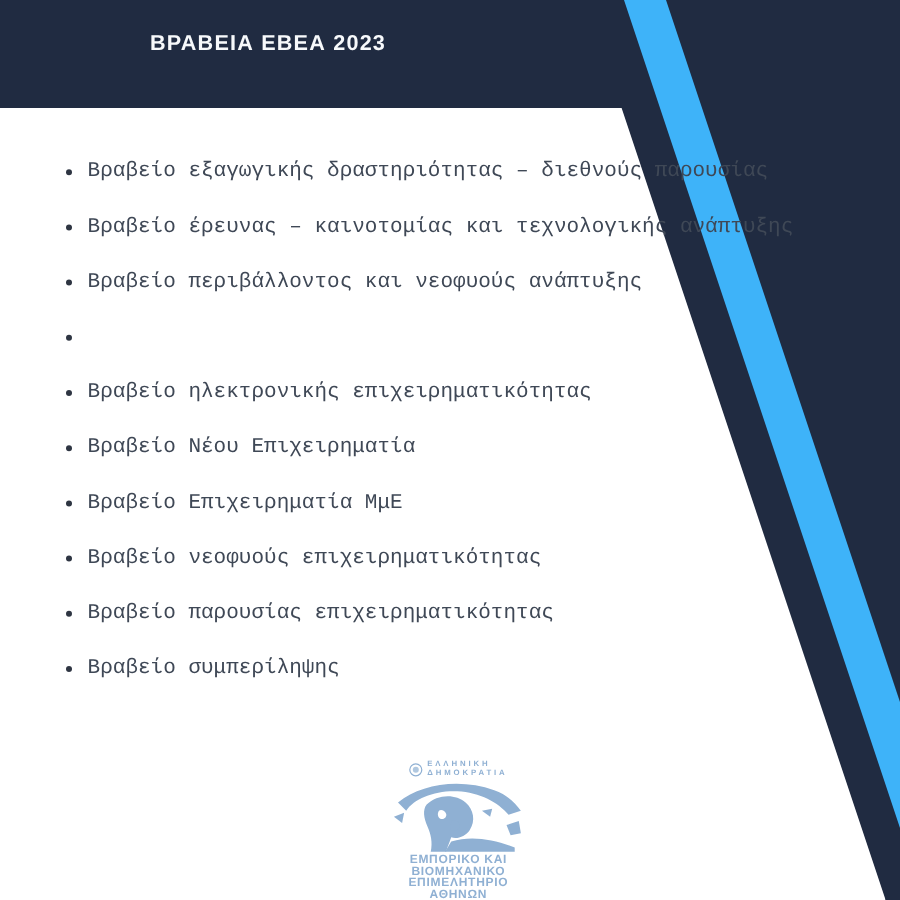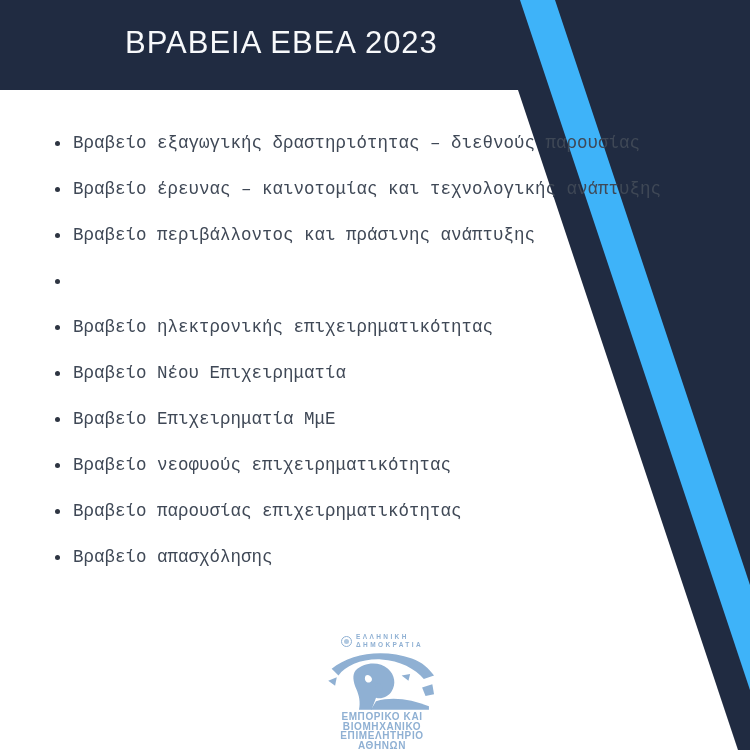--- a/index.html
+++ b/index.html
@@ -13,21 +13,21 @@
     background:var(--accent,#3eb3f9);
     clip-path:polygon(520px 0px,555px 0px,805px 750px,770px 750px);
   }
   .content-panel{
     position:absolute;inset:0;
     background:#ffffff;
     clip-path:polygon(0px 90px,518px 90px,738px 750px,0px 750px);
   }
   .page-title{
     position:absolute;left:125px;top:27px;margin:0;
-    font-size:31px;font-weight:400;letter-spacing:1px;
+    font-size:18px;font-weight:700;letter-spacing:1px;
     color:#f7f9fb;line-height:1;
   }
   ul.awards-list{
     position:absolute;left:55px;top:120px;width:520px;
     margin:0;padding:0;list-style:none;
   }
   ul.awards-list li{
     display:flex;align-items:center;height:46px;
     font-size:17.5px;color:var(--listText,#3f4856);
     white-space:nowrap;
@@ -78,21 +78,21 @@
       <li>
         <span class="bullet-dot"></span>
         <span>Βραβείο εξαγωγικής δραστηριότητας – διεθνούς παρουσίας</span>
       </li>
       <li>
         <span class="bullet-dot"></span>
         <span>Βραβείο έρευνας – καινοτομίας και τεχνολογικής ανάπτυξης</span>
       </li>
       <li>
         <span class="bullet-dot"></span>
-        <span>Βραβείο περιβάλλοντος και πράσινης ανάπτυξης</span>
+        <span>Βραβείο περιβάλλοντος και νεοφυούς ανάπτυξης</span>
       </li>
       <li>
         <span class="bullet-dot"></span>
       </li>
       <li>
         <span class="bullet-dot"></span>
         <span>Βραβείο ηλεκτρονικής επιχειρηματικότητας</span>
       </li>
       <li>
         <span class="bullet-dot"></span>
@@ -105,21 +105,21 @@
       <li>
         <span class="bullet-dot"></span>
         <span>Βραβείο νεοφυούς επιχειρηματικότητας</span>
       </li>
       <li>
         <span class="bullet-dot"></span>
         <span>Βραβείο παρουσίας επιχειρηματικότητας</span>
       </li>
       <li>
         <span class="bullet-dot"></span>
-        <span>Βραβείο απασχόλησης</span>
+        <span>Βραβείο συμπερίληψης</span>
       </li>
     </ul>
 
   <div class="acci-logo">
     <div class="logo-top">
       <span class="hr-emblem"></span>
       <span class="state-lines">
         <span class="state-line">ΕΛΛΗΝΙΚΗ</span>
         <span class="state-line">ΔΗΜΟΚΡΑΤΙΑ</span>
       </span>

